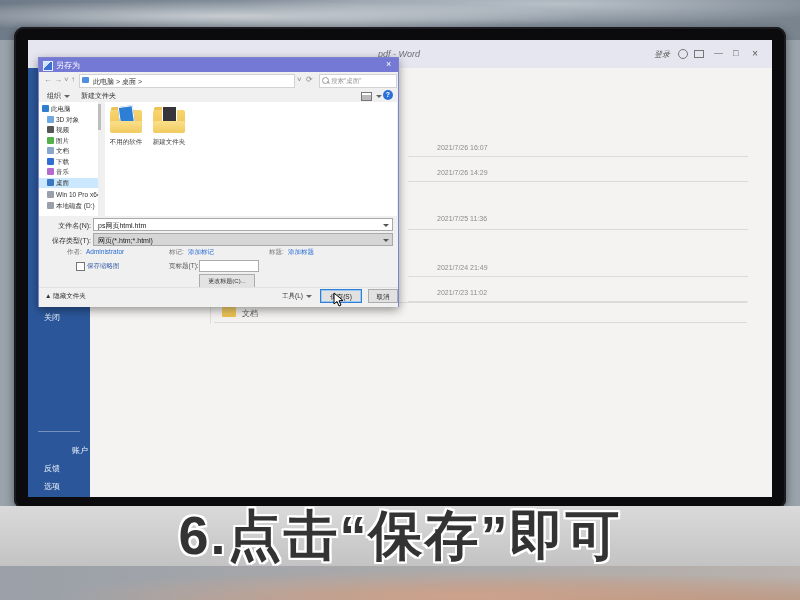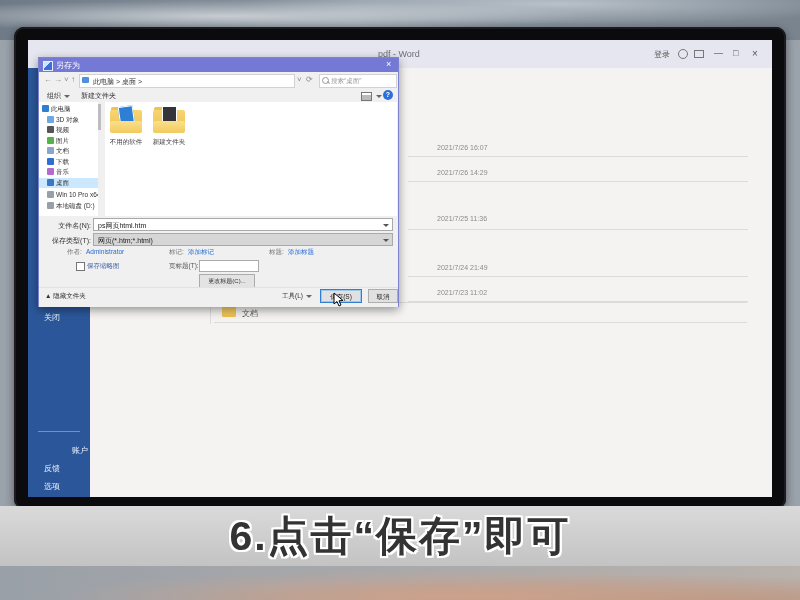--- a/index.html
+++ b/index.html
@@ -18,25 +18,25 @@
                linear-gradient(90deg,#9aa0a8,#b9b2ad);}
 
   
   .monitor{left:14px;top:27px;width:772px;height:482px;background:#0b0b0d;border-radius:10px;
     box-shadow:0 3px 10px rgba(0,0,0,.45), inset 0 0 0 2px #1c1c20;}
   .screen{left:28px;top:40px;width:744px;height:457px;background:#f4f3f1;overflow:hidden;}
 
   
   .caption{left:0;top:506px;width:800px;height:60px;background:linear-gradient(#dadada,#c3c3c3);
     display:flex;align-items:center;justify-content:center;z-index:30;}
-  .caption-text{font-size:41px;font-weight:bold;color:#333;letter-spacing:2px;
+  .caption-text{font-size:54px;font-weight:bold;color:#333;letter-spacing:2px;
     text-shadow:-2px -2px 0 #fff,2px -2px 0 #fff,-2px 2px 0 #fff,2px 2px 0 #fff,0 -2px 0 #fff,0 2px 0 #fff,-2px 0 0 #fff,2px 0 0 #fff;}
 
   
-  .wtitlebar{left:0;top:0;width:744px;height:28px;background:#e6e6f0;}
+  .wtitlebar{left:0;top:0;width:744px;height:28px;background:#e6e6f0;font-style:italic;}
   .wtitle{left:350px;top:9px;font-size:9px;color:#6f6f7a;white-space:nowrap;}
   .signin{left:626px;top:9px;font-size:8px;color:#555;}
   .smiley{left:650px;top:9px;width:8px;height:8px;border:1px solid #777;border-radius:50%;}
   .ribbonopt{left:666px;top:10px;width:8px;height:6px;border:1px solid #777;}
   .wmin{left:686px;top:8px;font-size:9px;color:#555;}
   .wmax{left:705px;top:8px;font-size:9px;color:#555;}
   .wclose{left:724px;top:8px;font-size:10px;color:#555;}
 
   .bs-side{left:0;top:28px;width:62px;height:429px;background:#2b579a;}
   .bs-item{position:absolute;left:16px;font-size:8px;color:#eaf0fb;white-space:nowrap;}

